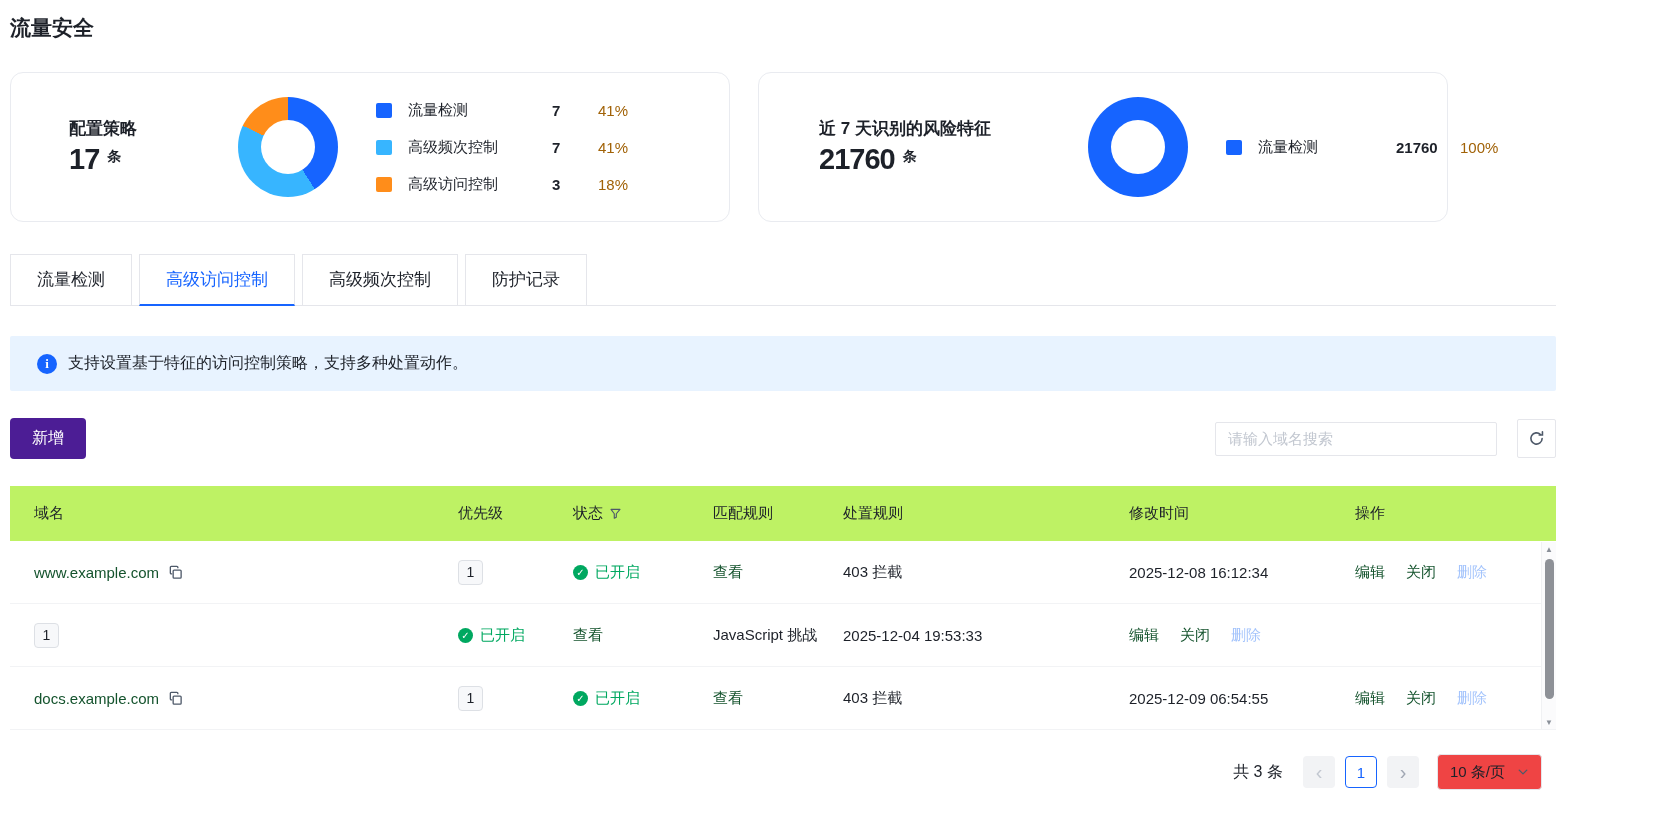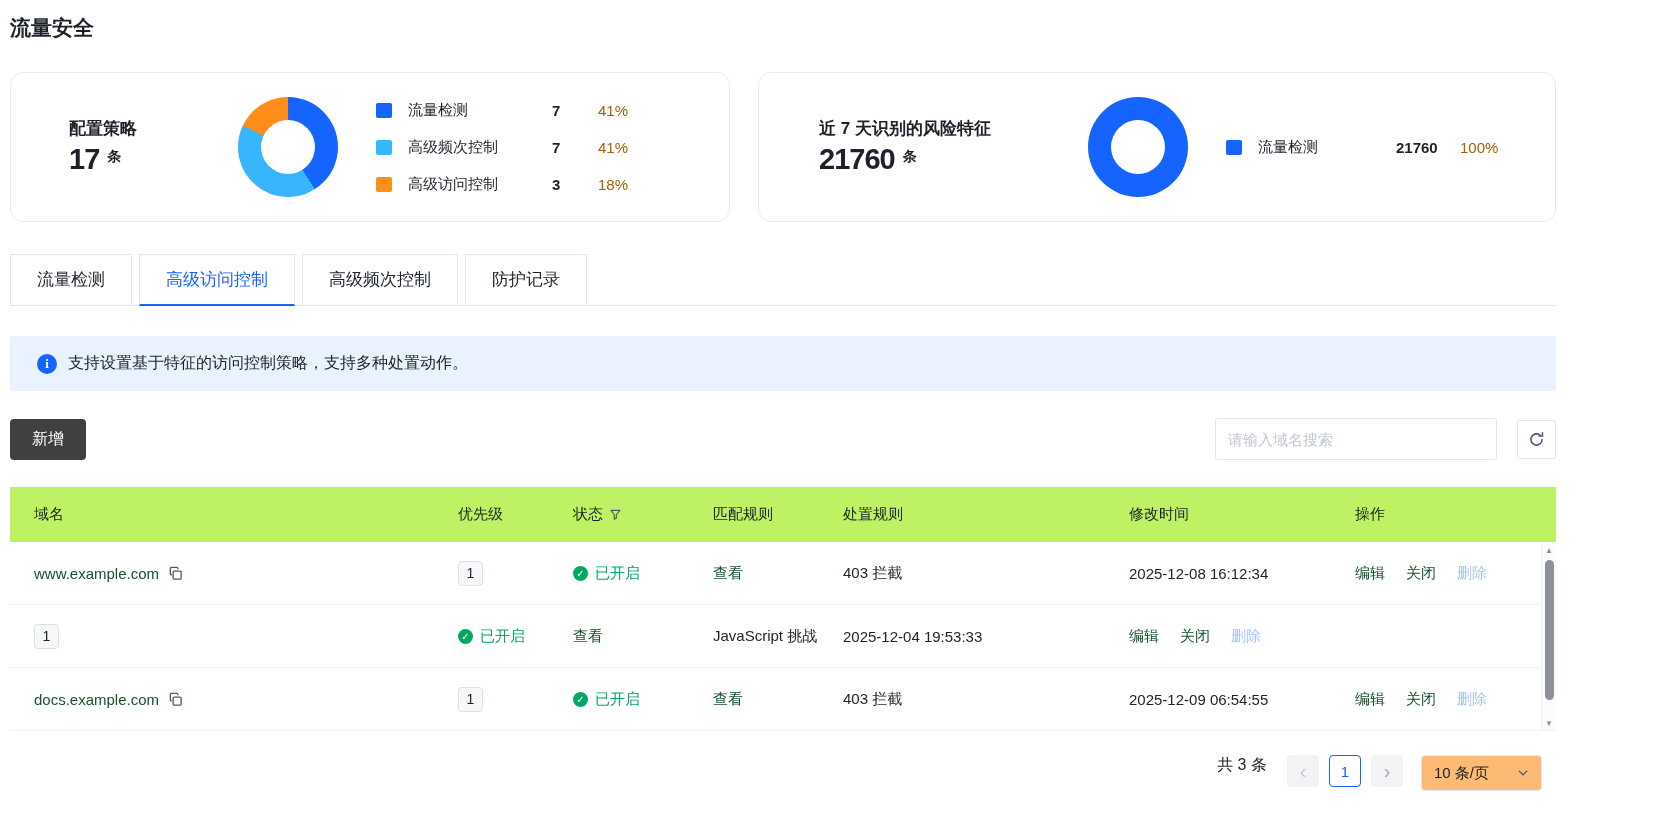--- a/index.html
+++ b/index.html
@@ -9,21 +9,21 @@
     color:#1d2129; width:1659px; height:836px; overflow:hidden;
   }
   .page { padding:14px 0 0 10px; }
 
   .page-title { font-size:21px; font-weight:700; margin-bottom:30px; }
 
   
   .cards-row { display:flex; gap:28px; margin-bottom:32px; }
   .card { border:1px solid #e9ebf0; border-radius:13px; height:150px; display:flex; align-items:center; background:#fff; }
   .card1 { width:720px; }
-  .card2 { width:798px; }
+  .card2 { width:690px; }
   .card-stat { margin-left:58px; flex-shrink:0; }
   .card1 .card-stat { width:169px; }
   .card2 .card-stat { width:269px; margin-left:60px; }
   .card-title { font-size:17px; font-weight:700; }
   .card-count { display:flex; align-items:flex-end; margin-top:2px; }
   .count-num { font-size:29px; font-weight:700; line-height:1.2; letter-spacing:-1px; }
   .count-unit { font-size:14px; font-weight:700; margin:0 0 11px 8px; }
 
   .donut { width:100px; height:100px; border-radius:50%; position:relative; flex-shrink:0; }
   .donut::after { content:""; position:absolute; inset:23px; background:#fff; border-radius:50%; }
@@ -52,25 +52,25 @@
   }
   .info-icon {
     width:20px; height:20px; border-radius:50%; background:#1664ff; color:#fff;
     font-size:13px; font-weight:700; font-family:"Liberation Serif",serif;
     display:flex; align-items:center; justify-content:center; margin-right:11px; flex-shrink:0;
   }
 
   
   .toolbar { display:flex; align-items:center; justify-content:space-between; width:1546px; margin-bottom:27px; }
   .btn-primary {
-    height:41px; padding:0 22px; background:#404040; color:#fff; font-size:16px;
+    height:41px; padding:0 22px; background:#4c1d95; color:#fff; font-size:16px;
     border:none; border-radius:4px; cursor:pointer; font-family:inherit;
   }
   .toolbar-right { display:flex; align-items:center; gap:20px; }
-  .search-box { width:282px; height:42px; border:1px solid #e5e6eb; border-radius:2px; display:flex; align-items:center; padding:0 12px; background:#fff; }
+  .search-box { width:282px; height:34px; border:1px solid #e5e6eb; border-radius:2px; display:flex; align-items:center; padding:0 12px; background:#fff; }
   .search-box input { border:none; outline:none; width:100%; font-size:15px; color:#1d2129; font-family:inherit; background:transparent; }
   .search-box input::placeholder { color:#c2c7d0; }
   .icon-btn { width:39px; height:39px; border:1px solid #e5e6eb; border-radius:2px; background:#fff; display:flex; align-items:center; justify-content:center; cursor:pointer; }
 
   
   .table-wrap { position:relative; width:1546px; }
   .thead, .tr { display:grid; grid-template-columns:448px 115px 140px 130px 286px 226px auto; align-items:center; }
   .thead { background:#bef264; height:55px; font-size:15px; }
   .th:first-child, .td:first-child { padding-left:24px; }
   .tr { height:63px; border-bottom:1px solid #f2f3f5; font-size:15px; }
@@ -94,34 +94,34 @@
   .scrollbar {
     position:absolute; top:56px; right:0; bottom:1px; width:15px;
     background:#fbfbfc; border-left:1px solid #f0f1f3;
     display:flex; flex-direction:column; align-items:center;
   }
   .scroll-arrow { height:14px; font-size:8px; color:#8a9099; line-height:16px; cursor:pointer; }
   .scroll-arrow.down { margin-top:auto; }
   .scroll-thumb { width:9px; height:140px; background:#8e9197; border-radius:5px; margin-top:3px; cursor:pointer; }
 
   
-  .pagination { display:flex; align-items:flex-start; justify-content:flex-end; gap:10px; width:1546px; margin-top:24px; padding-right:14px; }
+  .pagination { display:flex; align-items:center; justify-content:flex-end; gap:10px; width:1546px; margin-top:24px; padding-right:14px; }
   .total-text { font-size:16px; margin-right:10px; }
   .page-btn {
     width:32px; height:32px; border-radius:4px; background:#f2f3f5; border:none; cursor:pointer;
     display:flex; align-items:center; justify-content:center; font-size:20px; color:#c2c7d0; font-family:inherit;
   }
   .page-btn.next { color:#a1a7b3; }
   .page-current {
     width:32px; height:32px; border-radius:4px; border:1px solid #1664ff; background:#fff; color:#1664ff;
     display:flex; align-items:center; justify-content:center; font-size:15px; cursor:pointer;
   }
   .page-size {
-    height:36px; border:1px solid #e5e6eb; border-radius:4px; background:#fdba74; cursor:pointer;
-    display:flex; align-items:center; gap:28px; padding:0 12px; font-size:15px; margin-left:8px;
+    height:36px; border:1px solid #e5e6eb; border-radius:4px; background:#ef4444; cursor:pointer;
+    display:flex; align-items:center; gap:12px; padding:0 12px; font-size:15px; margin-left:8px;
   }
 </style>
 </head>
 <body>
 
 <div class="page">
 
   <h1 class="page-title">流量安全</h1>
 
   <div class="cards-row">

